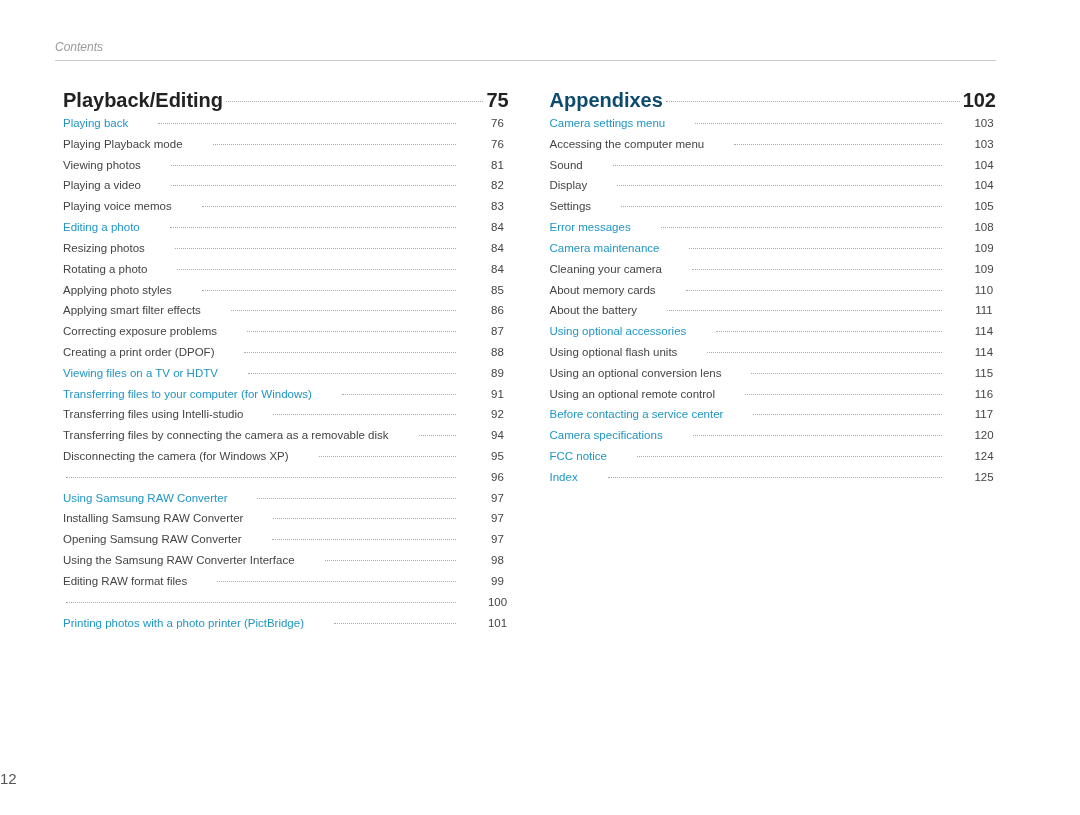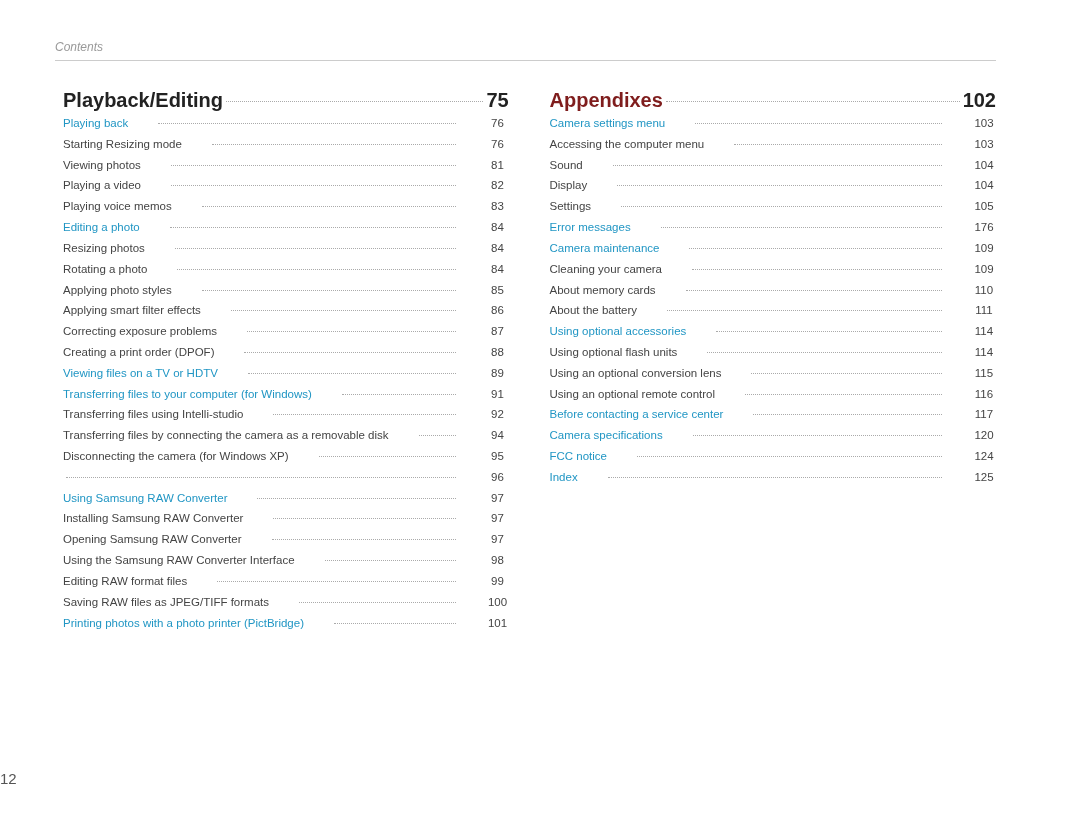--- a/index.html
+++ b/index.html
@@ -107,21 +107,21 @@
         <span class="toc-dots"></span>
         <span class="toc-page" style="font-size:20px;font-weight:bold;color:#222;">75</span>
       </div>
       <div id="left-toc">
           <div class="toc-item">
             <span class="toc-label blue">Playing back</span>
             <span class="toc-dots"></span>
             <span class="toc-page normal">76</span>
           </div>
           <div class="toc-item">
-            <span class="toc-label normal">Starting Resizing mode</span>
+            <span class="toc-label normal">Playing Playback mode</span>
             <span class="toc-dots"></span>
             <span class="toc-page normal">76</span>
           </div>
           <div class="toc-item">
             <span class="toc-label normal">Viewing photos</span>
             <span class="toc-dots"></span>
             <span class="toc-page normal">81</span>
           </div>
           <div class="toc-item">
             <span class="toc-label normal">Playing a video</span>
@@ -216,35 +216,34 @@
             <span class="toc-label normal">Using the Samsung RAW Converter Interface</span>
             <span class="toc-dots"></span>
             <span class="toc-page normal">98</span>
           </div>
           <div class="toc-item">
             <span class="toc-label normal">Editing RAW format files</span>
             <span class="toc-dots"></span>
             <span class="toc-page normal">99</span>
           </div>
           <div class="toc-item">
-            <span class="toc-label normal">Saving RAW files as JPEG/TIFF formats</span>
             <span class="toc-dots"></span>
             <span class="toc-page normal">100</span>
           </div>
           <div class="toc-item">
             <span class="toc-label blue">Printing photos with a photo printer (PictBridge)</span>
             <span class="toc-dots"></span>
             <span class="toc-page normal">101</span>
           </div>
         </div>
     </div>
 
     <div class="column">
       <div class="section-row">
-        <span class="toc-label" style="font-size:20px;font-weight:bold;color:#7f1d1d;">Appendixes</span>
+        <span class="toc-label" style="font-size:20px;font-weight:bold;color:#0c4a6e;">Appendixes</span>
         <span class="toc-dots"></span>
         <span class="toc-page" style="font-size:20px;font-weight:bold;color:#222;">102</span>
       </div>
       <div id="right-toc">
           <div class="toc-item">
             <span class="toc-label blue">Camera settings menu</span>
             <span class="toc-dots"></span>
             <span class="toc-page normal">103</span>
           </div>
           <div class="toc-item">
@@ -263,21 +262,21 @@
             <span class="toc-page normal">104</span>
           </div>
           <div class="toc-item">
             <span class="toc-label normal">Settings</span>
             <span class="toc-dots"></span>
             <span class="toc-page normal">105</span>
           </div>
           <div class="toc-item">
             <span class="toc-label blue">Error messages</span>
             <span class="toc-dots"></span>
-            <span class="toc-page normal">176</span>
+            <span class="toc-page normal">108</span>
           </div>
           <div class="toc-item">
             <span class="toc-label blue">Camera maintenance</span>
             <span class="toc-dots"></span>
             <span class="toc-page normal">109</span>
           </div>
           <div class="toc-item">
             <span class="toc-label normal">Cleaning your camera</span>
             <span class="toc-dots"></span>
             <span class="toc-page normal">109</span>

